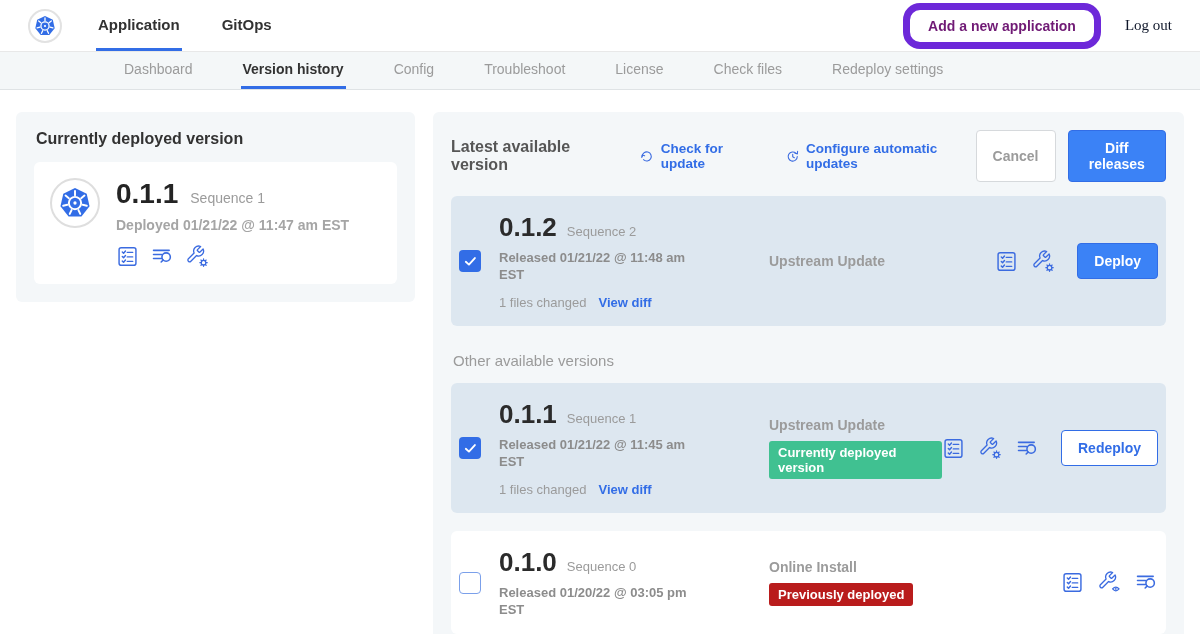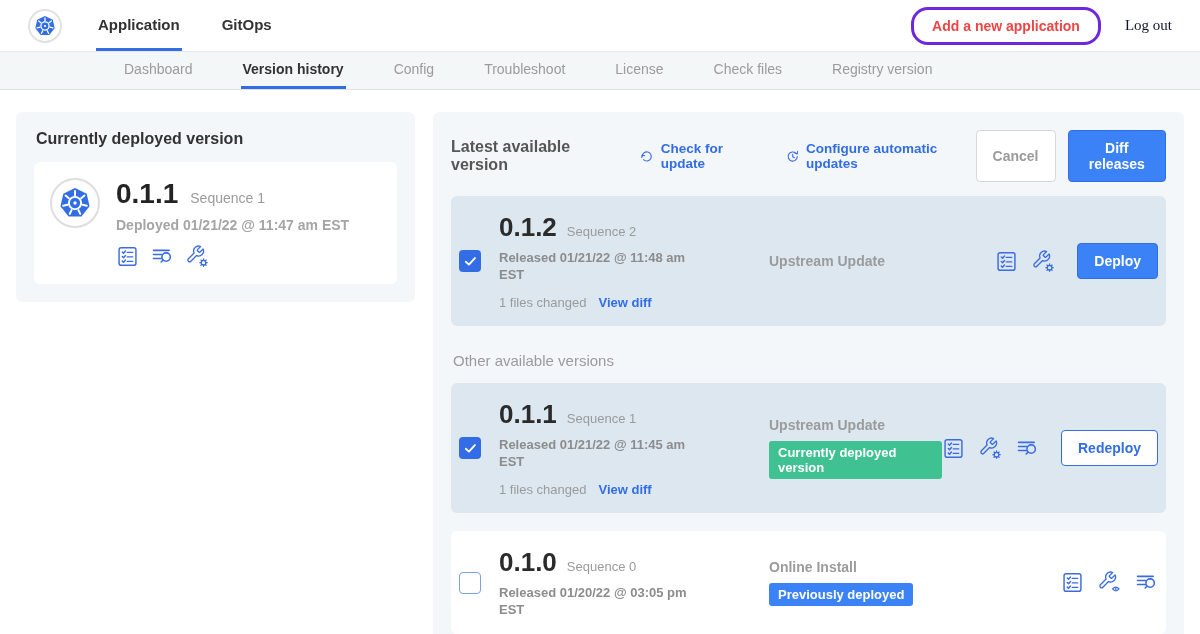--- a/index.html
+++ b/index.html
@@ -10,21 +10,21 @@
   .topnav { height:52px; background:#fff; border-bottom:1px solid #e8e8e8;
     display:flex; align-items:stretch; padding:0 28px; }
   .logo-ring { width:34px; height:34px; border-radius:50%; background:#fff;
     border:2px solid #e2e2e2; display:flex; align-items:center; justify-content:center;
     align-self:center; margin-right:34px; }
   .nav-tabs { display:flex; gap:38px; }
   .nav-tab { display:flex; align-items:center; font-size:15px; font-weight:700;
     color:#323232; padding:0 2px; border-bottom:3px solid transparent; cursor:pointer; }
   .nav-tab.active { border-bottom-color:#326de6; }
   .topnav-right { margin-left:auto; display:flex; align-items:center; gap:24px; }
-  .pill-btn { border:3px solid #6d28d9; color:#ef4444; background:#fff; font-weight:700;
+  .pill-btn { border:7px solid #6d28d9; color:#701a75; background:#fff; font-weight:700;
     font-size:14px; border-radius:17px; padding:8px 18px; cursor:pointer;
     font-family:inherit; }
   .logout { font-size:15px; color:#0f172a; cursor:pointer;font-family:Liberation Serif, serif; }
 
   
   .subnav { height:38px; background:#f4f7f8; border-bottom:1px solid #dfe3e5;
     display:flex; align-items:stretch; padding-left:122px; gap:46px; }
   .subnav-item { display:flex; align-items:center; font-size:14px; color:#9b9b9b;
     border-bottom:3px solid transparent; padding:0 2px; cursor:pointer; }
   .subnav-item.active { color:#323232; font-weight:700; border-bottom-color:#326de6; }
@@ -76,21 +76,21 @@
   .released { font-size:13px; font-weight:700; color:#8c8c8c; margin-top:6px;
     line-height:17px; max-width:196px; }
   .files-line { display:flex; gap:12px; margin-top:12px; align-items:baseline; }
   .files-changed { font-size:13px; color:#9b9b9b; }
   .view-diff { font-size:13px; font-weight:700; color:#326de6; cursor:pointer; }
   .status-col { flex:1; padding-left:70px; }
   .source { font-size:14px; font-weight:700; color:#9b9b9b; }
   .badge { display:inline-block; margin-top:8px; font-size:13px; font-weight:700;
     color:#fff; border-radius:3px; padding:4px 9px; }
   .badge-green { background:#40c191; }
-  .badge-gray  { background:#3b82f6; }
+  .badge-gray  { background:#b91c1c; }
   .row-actions { display:flex; align-items:center; gap:14px; }
   .row-actions .btn { margin-left:8px; }
 
   .other-title { font-size:15px; color:#9b9b9b; margin:26px 0 2px 2px; }
 </style>
 </head>
 <body>
 
 <svg width="0" height="0" style="position:absolute">
   <defs>
@@ -174,21 +174,21 @@
   </div>
 </div>
 
 <div class="subnav">
   <div class="subnav-item">Dashboard</div>
   <div class="subnav-item active">Version history</div>
   <div class="subnav-item">Config</div>
   <div class="subnav-item">Troubleshoot</div>
   <div class="subnav-item">License</div>
   <div class="subnav-item">Check files</div>
-  <div class="subnav-item">Registry version</div>
+  <div class="subnav-item">Redeploy settings</div>
 </div>
 
 <div class="main">
 
   <div class="panel left-col">
     <div class="panel-title">Currently deployed version</div>
     <div class="deployed-inner">
       <div class="logo-ring-lg">
         <svg viewBox="0 0 24 24" width="36" height="36">
             <use href="#sym-k8s"></use>

